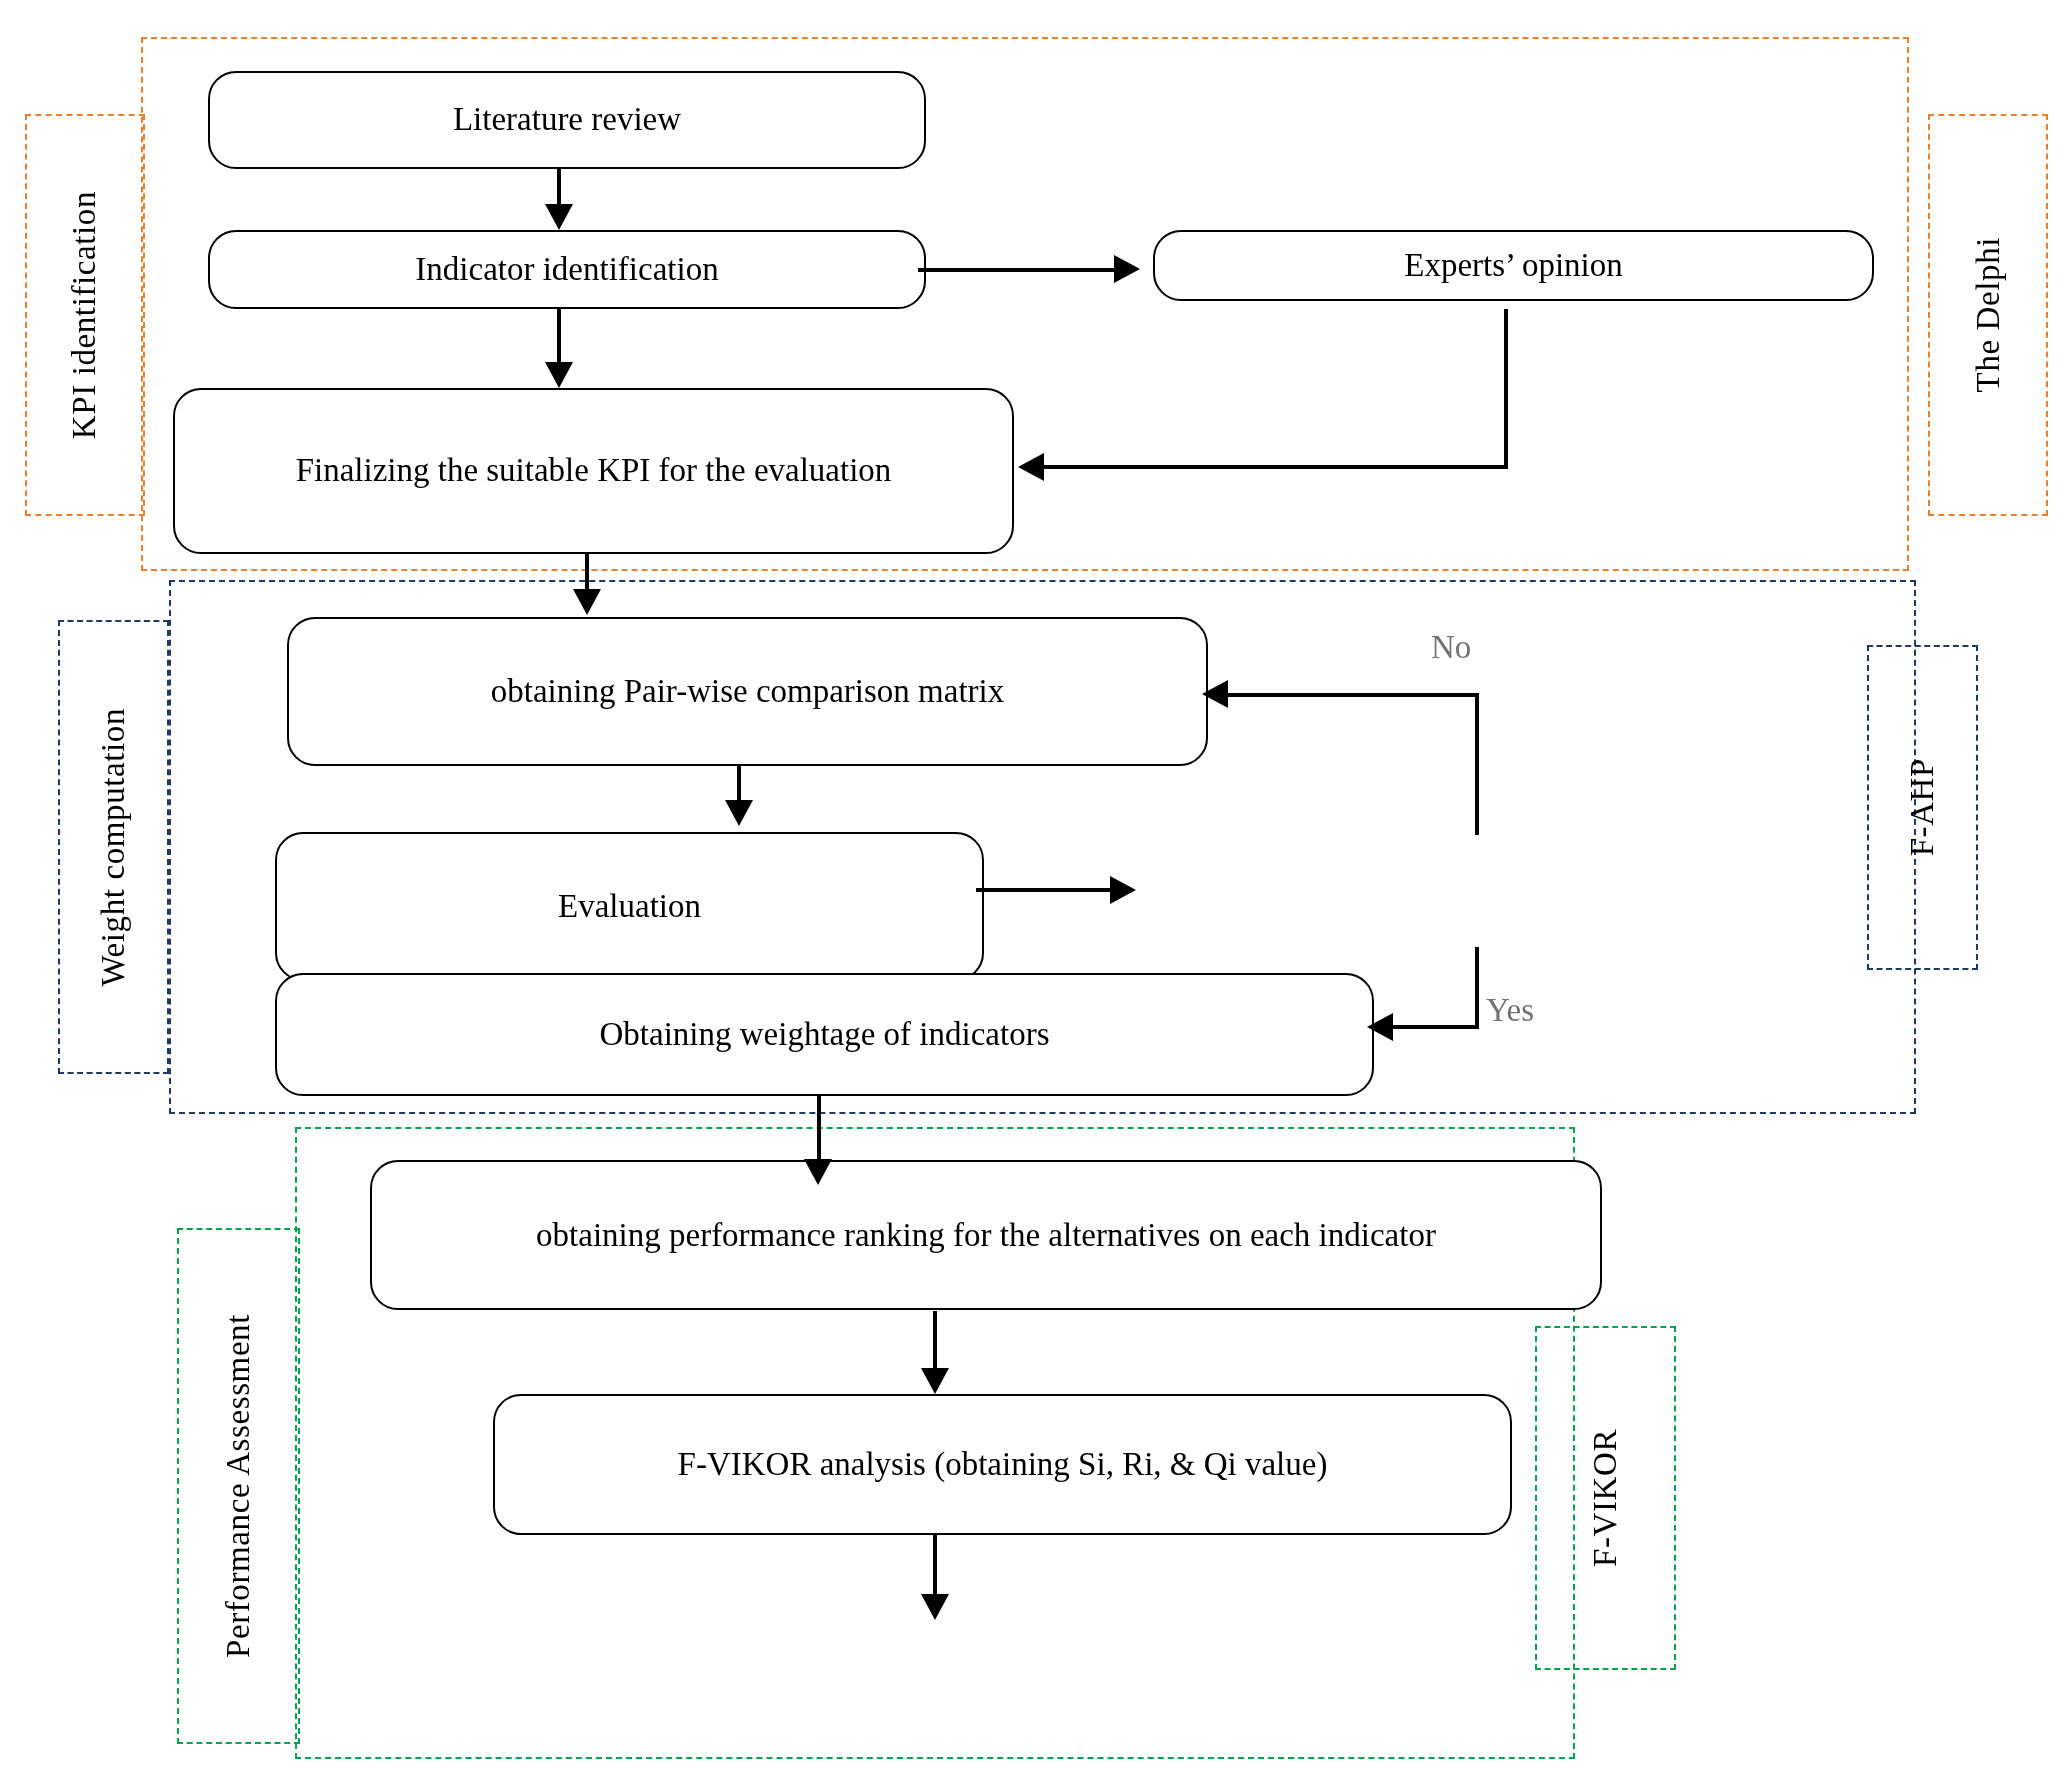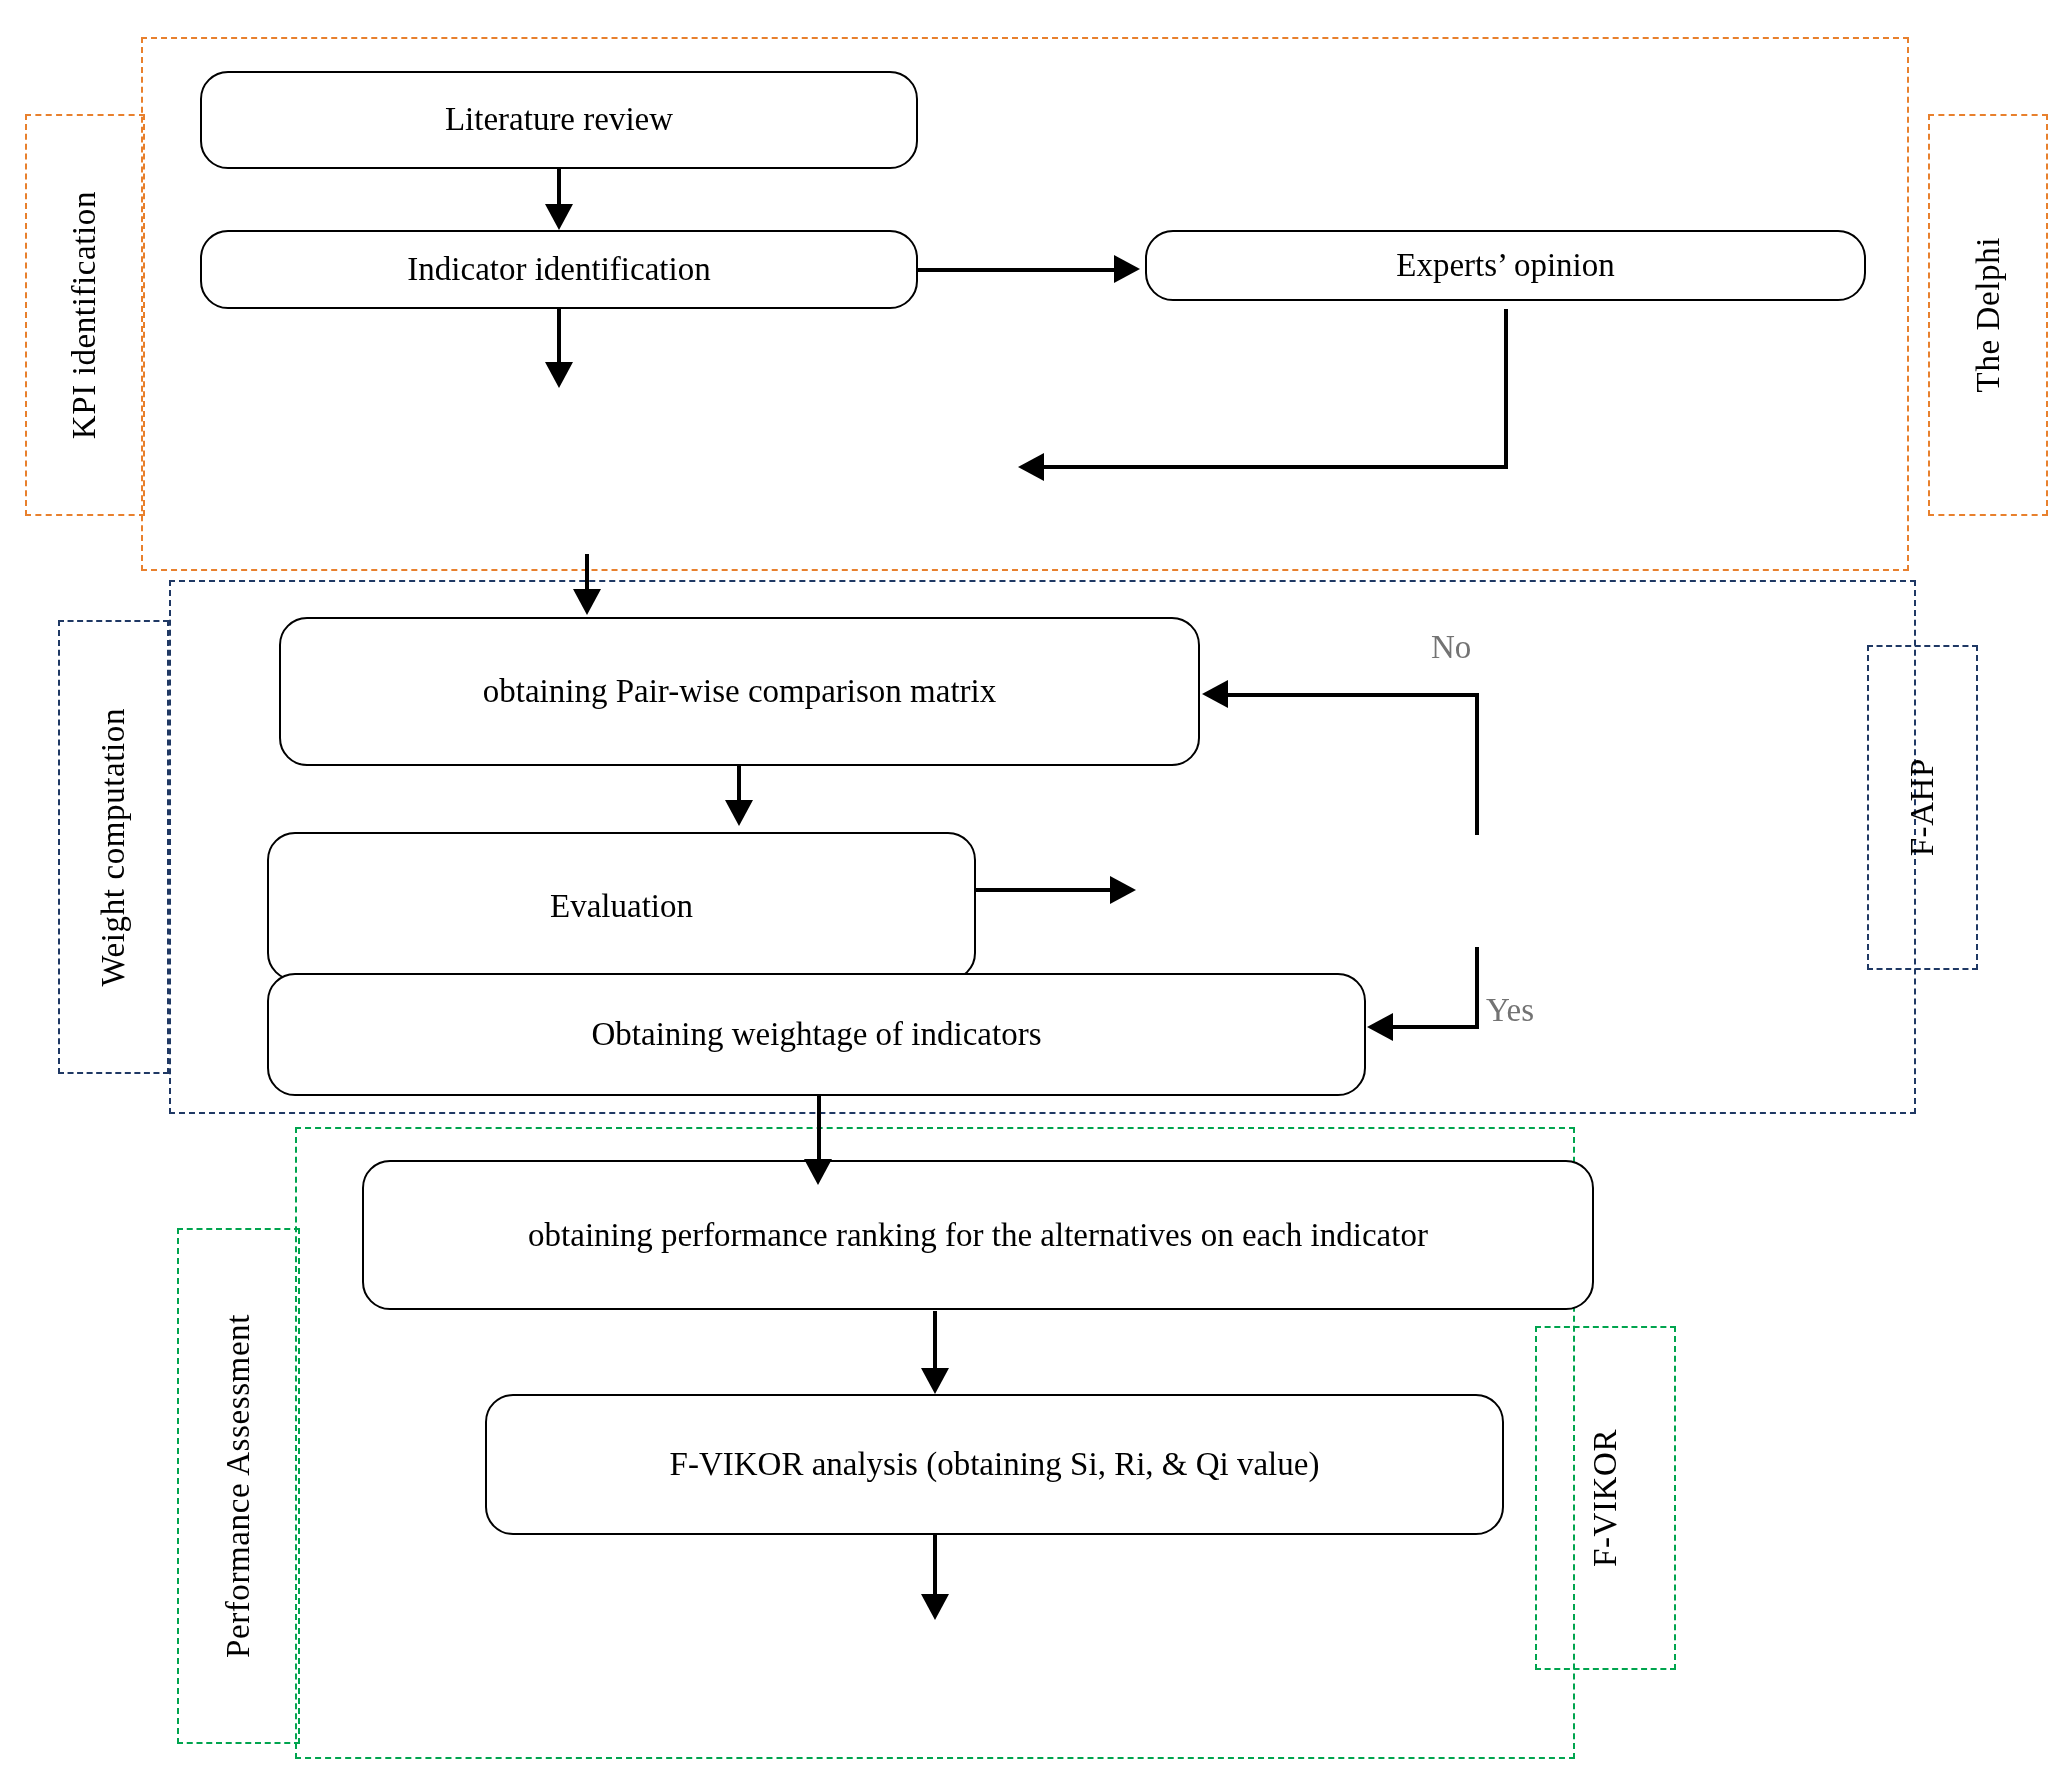--- a/index.html
+++ b/index.html
@@ -36,20 +36,21 @@
 
   
   .node{
     position:absolute;box-sizing:border-box;
     border:2.5px solid #000;border-radius:28px;
     background:#fff;
     display:flex;align-items:center;justify-content:center;
     text-align:center;
     font-size:33px;color:#000;line-height:1.55;
     padding:0 16px;
+    margin-left:8px;
   }
 
   
   .ln{position:absolute;background:#000;}
   .hline{height:3.7px;}
   .vline{width:3.7px;}
   .arrow{position:absolute;width:0;height:0;}
   .arrow-down{border-left:14px solid transparent;border-right:14px solid transparent;border-top:26px solid #000;}
   .arrow-left{border-top:14px solid transparent;border-bottom:14px solid transparent;border-right:26px solid #000;}
   .arrow-right{border-top:14px solid transparent;border-bottom:14px solid transparent;border-left:26px solid #000;}
@@ -83,20 +84,21 @@
   <div class="sidelabel sl-fvikor">
     <span>F-VIKOR</span>
   </div>
 
   <div class="node" style="left:200px;top:71px;width:718px;height:98px;">Literature review</div>
 
   <div class="node" style="left:200px;top:230px;width:718px;height:79px;">Indicator identification</div>
 
   <div class="node" style="left:1145px;top:230px;width:721px;height:71px;">Experts’ opinion</div>
 
+  <div class="node" style="left:165px;top:388px;width:841px;height:166px;">Finalizing the suitable KPI for the evaluation</div>
 
   <div class="node" style="left:279px;top:617px;width:921px;height:149px;">obtaining Pair-wise comparison matrix</div>
 
   <div class="node" style="left:267px;top:832px;width:709px;height:149px;">Evaluation</div>
 
 
   <div class="node" style="left:267px;top:973px;width:1099px;height:123px;">Obtaining weightage of indicators</div>
 
   <div class="node" style="left:362px;top:1160px;width:1232px;height:150px;line-height:1.7;">obtaining performance ranking for the alternatives on each indicator</div>
 

